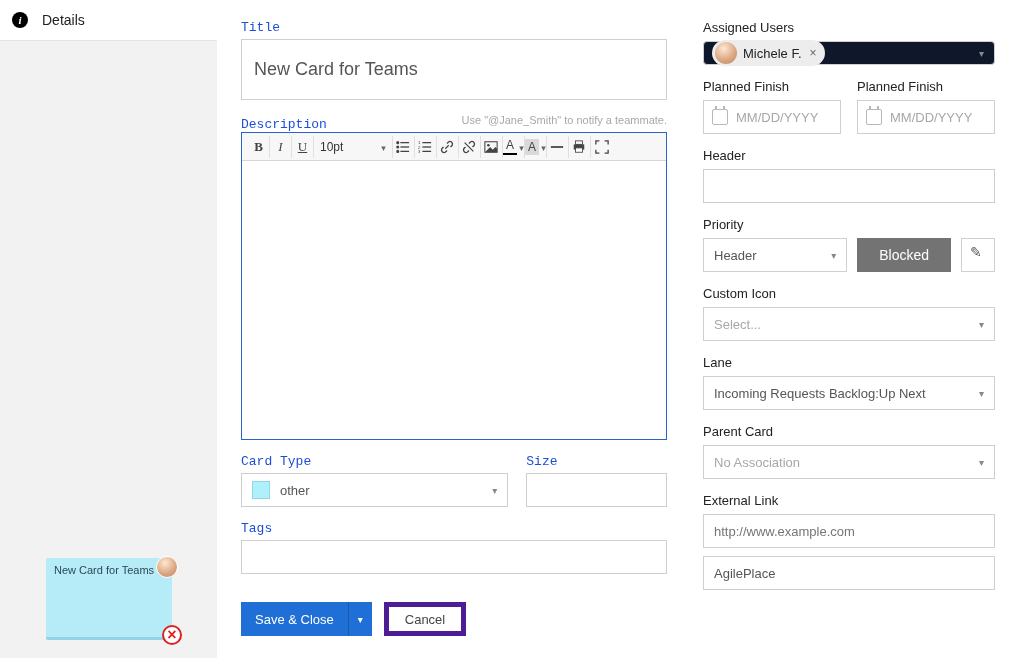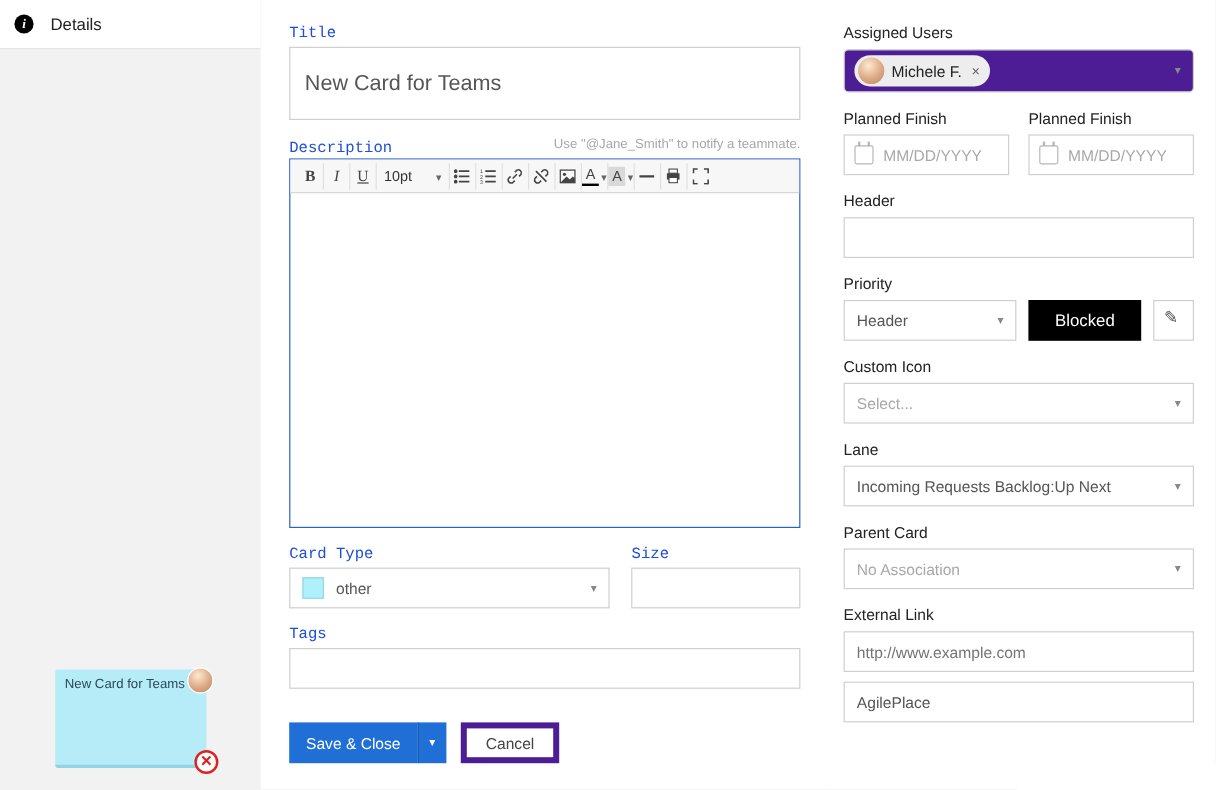--- a/index.html
+++ b/index.html
@@ -64,21 +64,21 @@
   }
   .tbtn {
     width: 22px; height: 22px; display: flex; align-items: center;
     justify-content: center; font-size: 13px; color: #444;
     font-family: Georgia, serif;
     border-right: 1px solid #e0e0e0;
   }
   .tbtn:last-child { border-right: none; }
   .font-size-select {
     display: flex; align-items: center; height: 22px; padding: 0 6px;
-    font-size: 12px; color: #333; gap: 20px; border-right: 1px solid #e0e0e0;
+    font-size: 12px; color: #333; gap: 38px; border-right: 1px solid #e0e0e0;
   }
   .caret-down::after { content: "▾"; font-size: 9px; color: #666; }
   .color-swatch { border-bottom: 2px solid #000; padding-bottom:1px; width:14px; text-align:center; font-size:12px;}
   .color-fill { background: #d9d9d9; padding: 1px 3px; font-size:12px;}
   .rte-body {
     flex: 1; padding: 10px; font-size: 13px; color: #222;
   }
   .rte-body .cursor { border-right: 1px solid #333; }
 
   .row { display: flex; gap: 18px; margin-top: 14px; }
@@ -119,21 +119,21 @@
     font-size: 13px; color: #444;
   }
 
   
   .right-pane {
     width: 322px; background: #fff; padding: 20px 18px 22px 12px;
   }
   .r-label { font-size: 13px; color: #222; margin-bottom: 6px; }
 
   .user-chip-row {
-    width: 100%; height: 36px; border: 1px solid #cfcfcf; background: #4c1d95;
+    width: 100%; height: 24px; border: 1px solid #cfcfcf; background: #0f172a;
     border-radius: 4px;
     display: flex; align-items: center; padding: 0 8px; position: relative;
   }
   .user-chip {
     display: flex; align-items: center; gap: 6px; background: #ededed;
     border-radius: 14px; padding: 2px 8px 2px 3px;
   }
   .chip-avatar {
     width: 22px; height: 22px; border-radius: 50%;
     background: radial-gradient(circle at 40% 30%, #ffe8d0 0%, #d8a47f 60%, #c0895f 100%);
@@ -159,21 +159,21 @@
   .cal-icon::after {
     content: ""; position: absolute; top: -4px; right: 2px; width: 2px; height: 4px; background: #b8b8b8;
   }
 
   .block { margin-top: 14px; }
 
   .priority-row { display: flex; gap: 10px; align-items: stretch; }
   .priority-select { flex: 1; }
 
   .blocked {
-    background: #000000; color: #fff; height: 34px; padding: 0 22px;
+    background: #737373; color: #fff; height: 34px; padding: 0 22px;
     font-size: 14px; border: none;
   }
   .edit-icon-btn {
     width: 34px; height: 34px; border: 1px solid #cfcfcf; background: #fff;
     display: flex; align-items: center; justify-content: center;
   }
   .pencil {
     width: 14px; height: 14px; position: relative;
   }
   .pencil::before {

